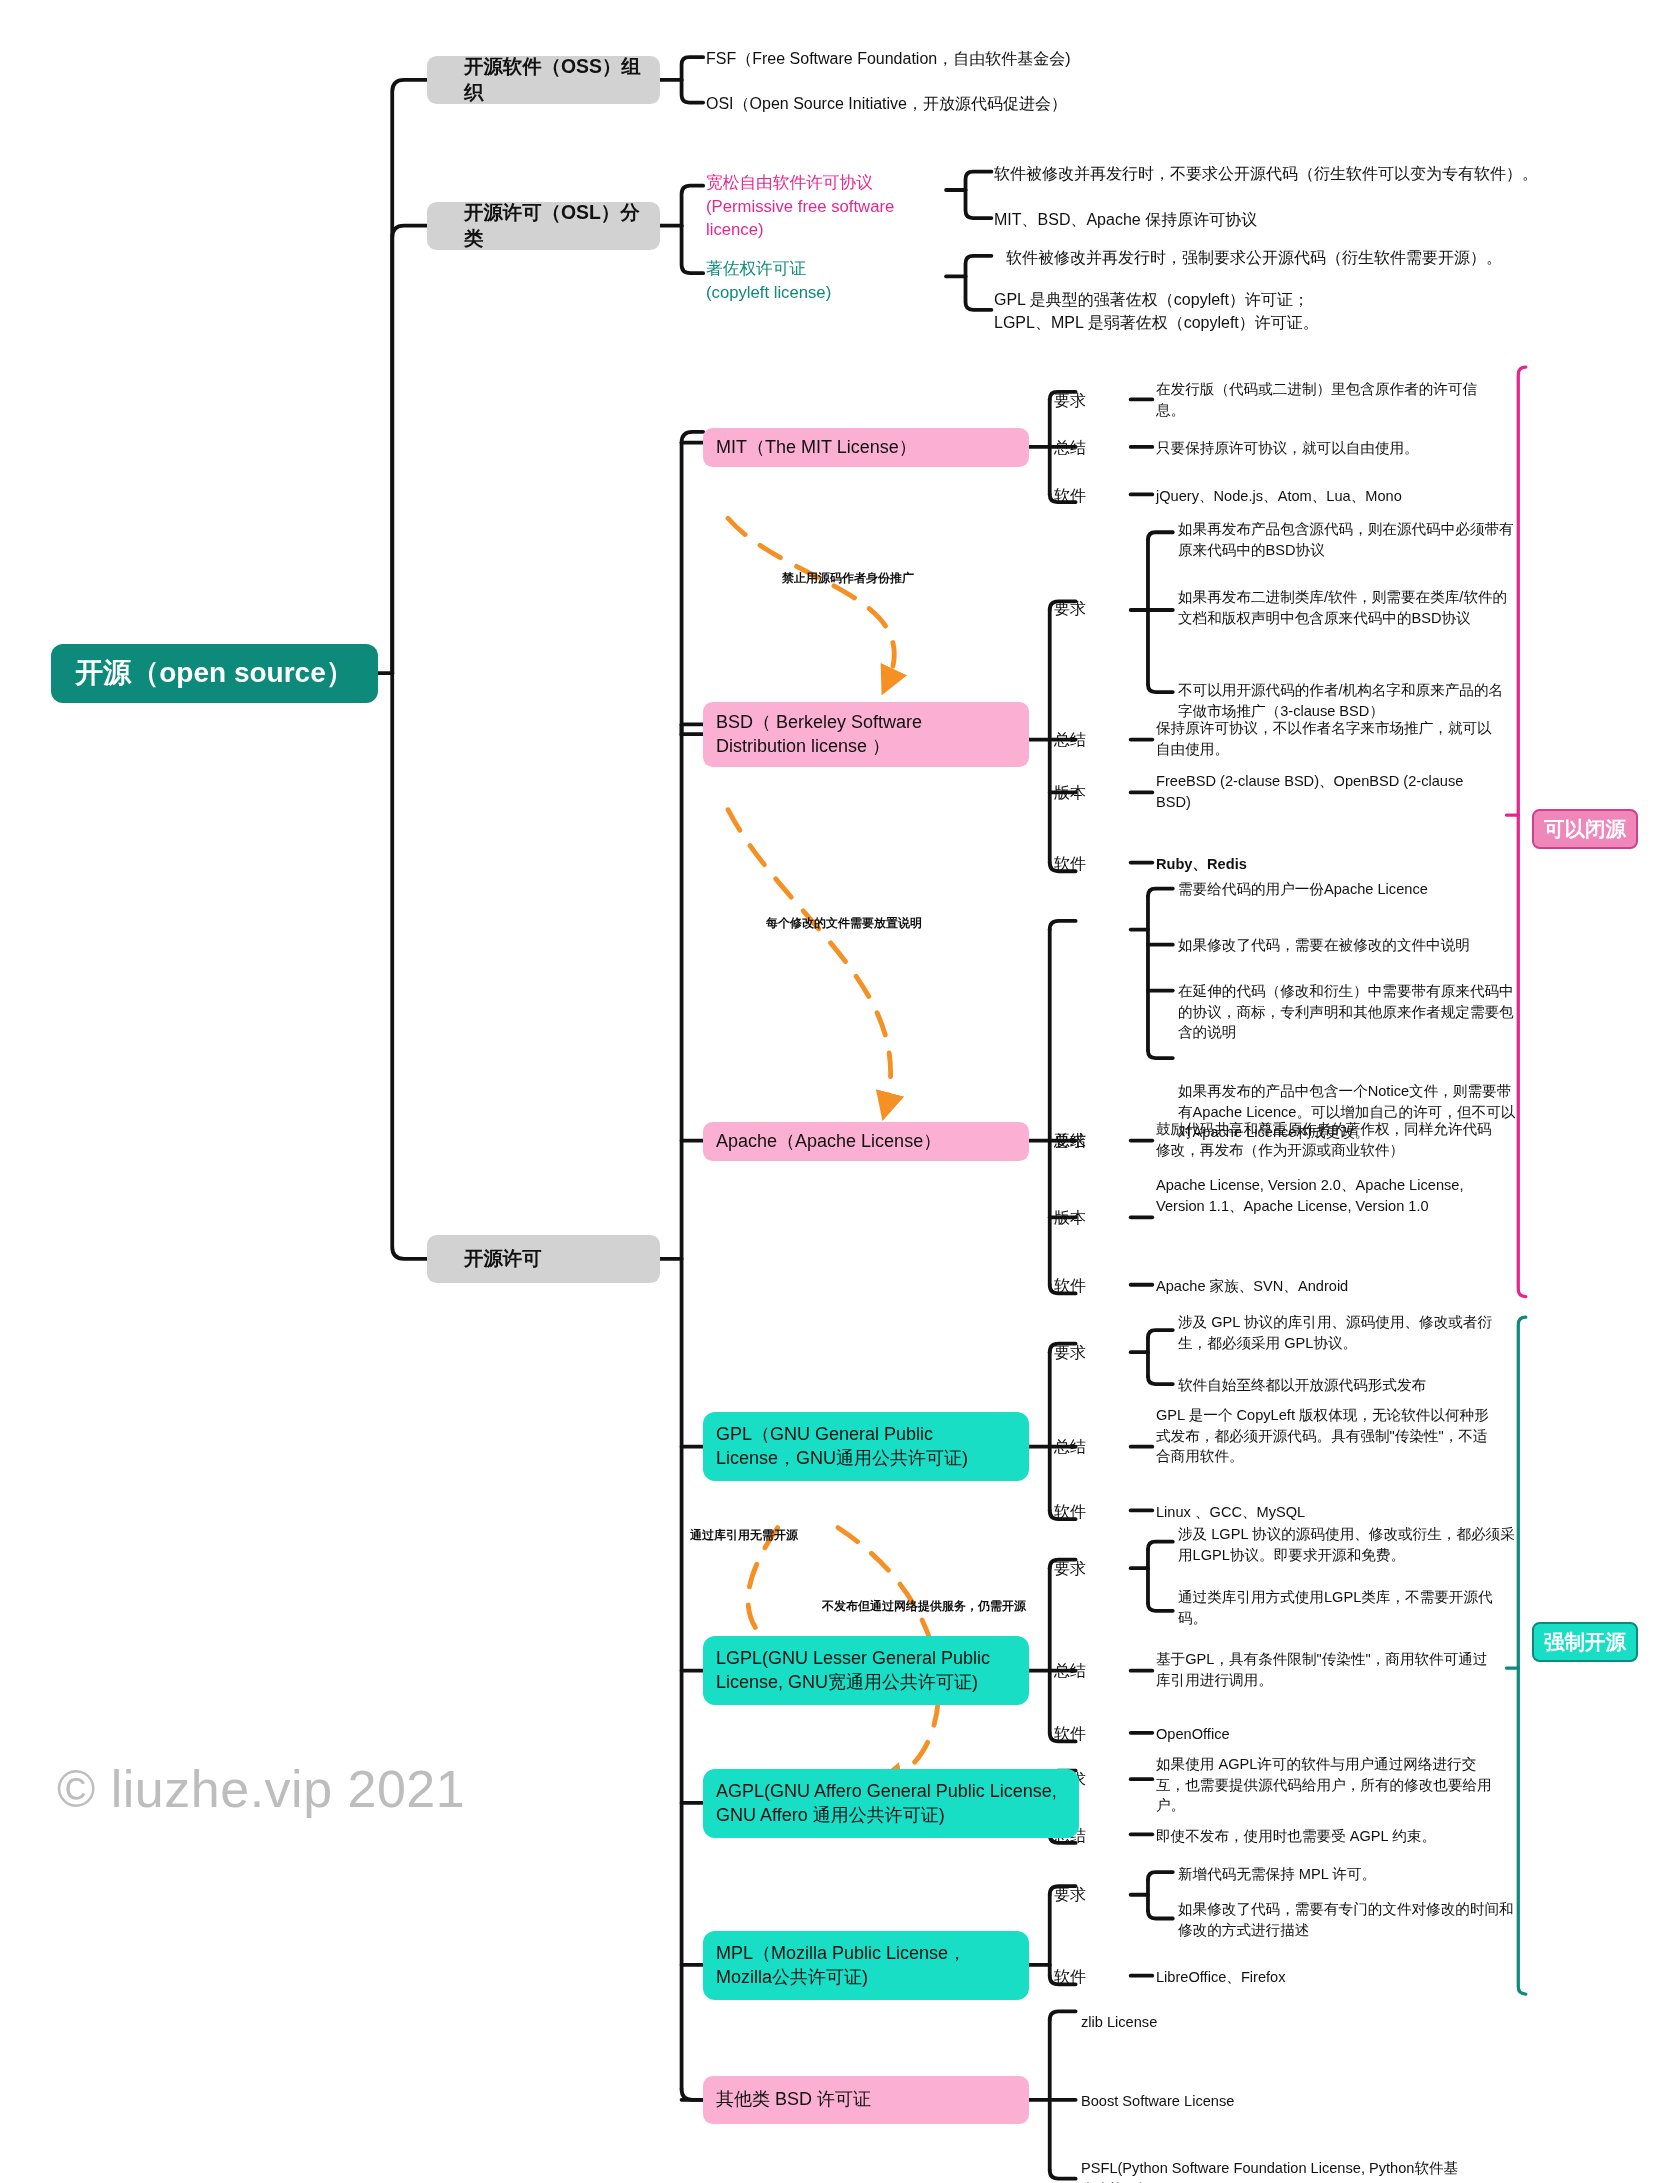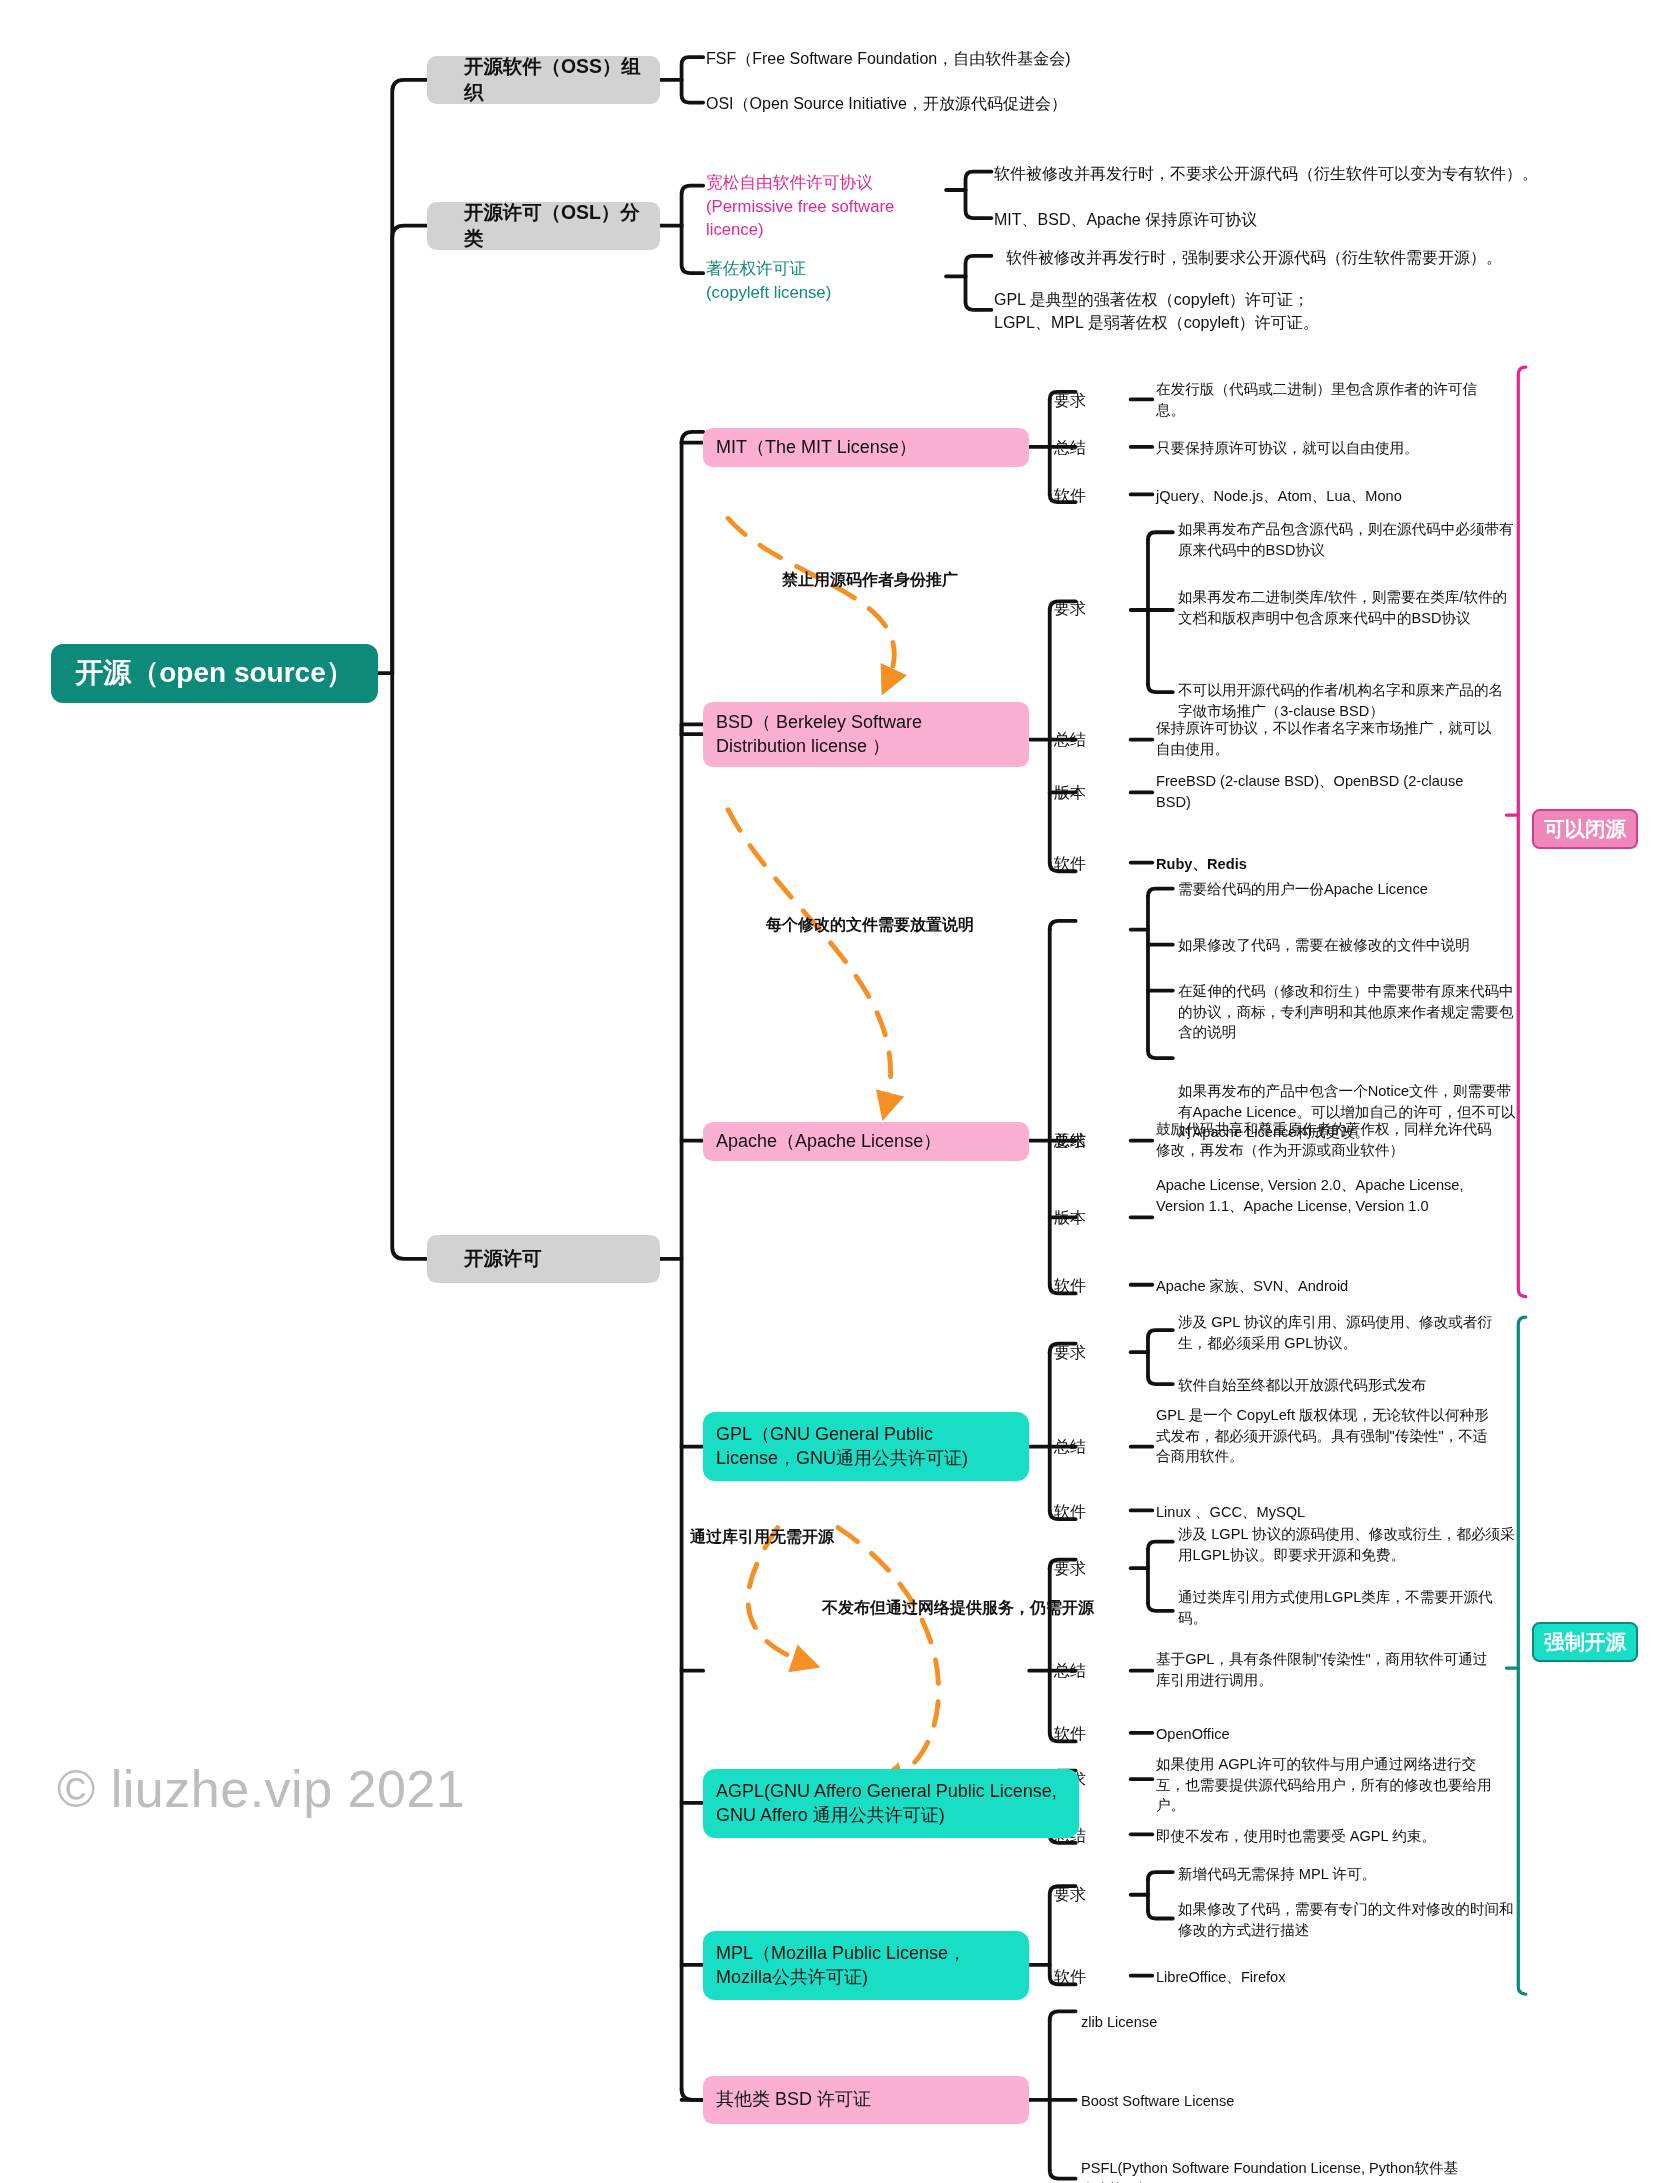--- a/index.html
+++ b/index.html
@@ -85,21 +85,21 @@
     position: absolute;
     font-size: 16.7px;
     line-height: 1.42;
     z-index: 3;
   }
   .tag-pink  { color: #e4278f; }
   .tag-teal  { color: #0d8a7a; }
 
   .annot {
     position: absolute;
-    font-size: 16px;
+    font-size: 12px;
     font-weight: bold;
     color: #111111;
     z-index: 6;
     white-space: nowrap;
   }
   .watermark {
     position: absolute;
     left: 57px;
     top: 1759px;
     font-size: 52px;
@@ -298,20 +298,23 @@
   </div>
 
   <div class="node node-pink" style="left:703px; top:1122px; width:326px; height:39px;">
     <span>Apache（Apache License）</span>
   </div>
 
   <div class="node node-teal" style="left:703px; top:1412px; width:326px; height:69px;">
     <span>GPL（GNU General Public License，GNU通用公共许可证)</span>
   </div>
 
+  <div class="node node-teal" style="left:703px; top:1636px; width:326px; height:69px;">
+    <span>LGPL(GNU Lesser General Public License, GNU宽通用公共许可证)</span>
+  </div>
 
   <div class="node node-teal" style="left:703px; top:1769px; width:376px; height:69px;">
     <span>AGPL(GNU Affero General Public License, GNU Affero 通用公共许可证)</span>
   </div>
 
   <div class="node node-teal" style="left:703px; top:1931px; width:326px; height:69px;">
     <span>MPL（Mozilla Public License，Mozilla公共许可证)</span>
   </div>
 
   <div class="node node-pink" style="left:703px; top:2076px; width:326px; height:48px;">

